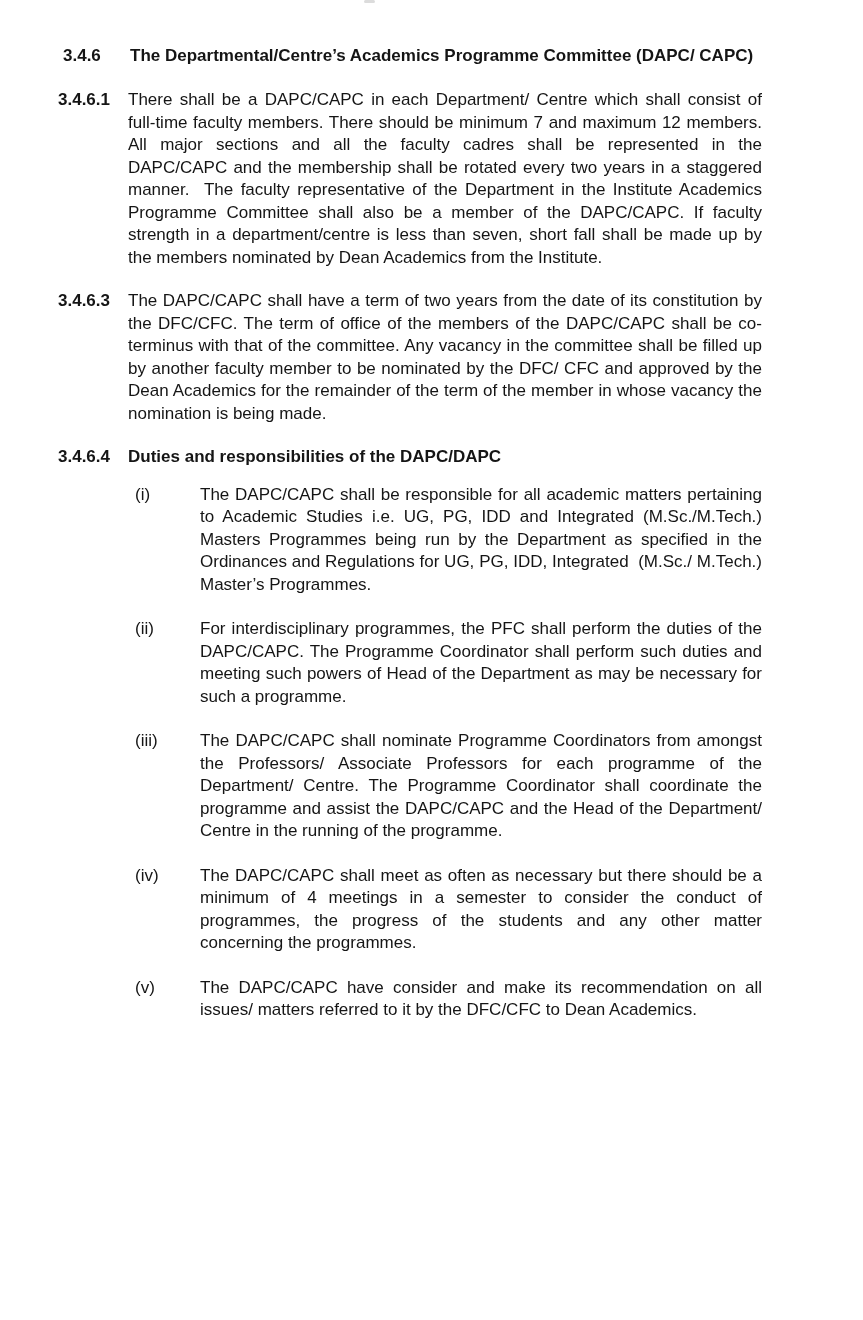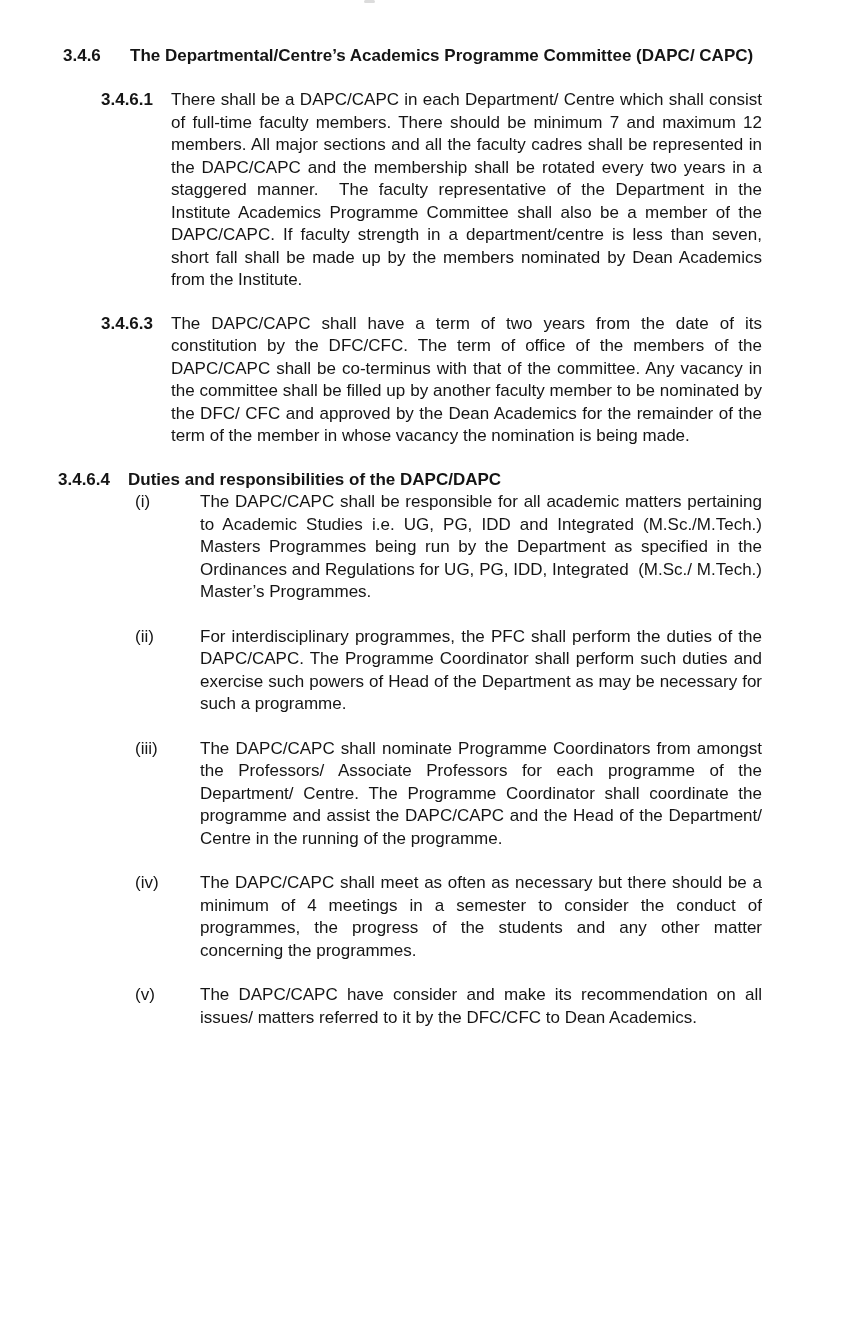--- a/index.html
+++ b/index.html
@@ -45,34 +45,33 @@
   }
   .heading-title {
     flex: 1;
     text-align: justify;
   }
   .clause {
     position: relative;
     padding-left: 71px;
     text-align: justify;
     margin-bottom: 21px;
-    margin-left: 43px;
   }
   .clause-number {
     position: absolute;
     left: 1px;
     top: 0;
     font-weight: bold;
     text-align: left;
   }
   .sub-heading {
     position: relative;
     padding-left: 71px;
     font-weight: bold;
-    margin-bottom: 0;
+    margin-bottom: 15px;
     text-align: left;
   }
   .duty-list {
     margin: 0;
     padding: 0;
   }
   .duty {
     position: relative;
     padding-left: 143px;
     text-align: justify;
@@ -114,21 +113,21 @@
 
   <div class="duty-list">
 
     <div class="duty">
       <span class="duty-marker">(i)</span>
       <span class="duty-text">The DAPC/CAPC shall be responsible for all academic matters pertaining to Academic Studies i.e. UG, PG, IDD and Integrated (M.Sc./M.Tech.) Masters Programmes being run by the Department as specified in the Ordinances and Regulations for UG, PG, IDD, Integrated&nbsp; (M.Sc./ M.Tech.) Master’s Programmes.</span>
     </div>
 
     <div class="duty">
       <span class="duty-marker">(ii)</span>
-      <span class="duty-text">For interdisciplinary programmes, the PFC shall perform the duties of the DAPC/CAPC. The Programme Coordinator shall perform such duties and exercise such powers of Head of the Department as may be necessary for such a programme.</span>
+      <span class="duty-text">For interdisciplinary programmes, the PFC shall perform the duties of the DAPC/CAPC. The Programme Coordinator shall perform such duties and meeting such powers of Head of the Department as may be necessary for such a programme.</span>
     </div>
 
     <div class="duty">
       <span class="duty-marker">(iii)</span>
       <span class="duty-text">The DAPC/CAPC shall nominate Programme Coordinators from amongst the Professors/ Associate Professors for each programme of the Department/ Centre. The Programme Coordinator shall coordinate the programme and assist the DAPC/CAPC and the Head of the Department/ Centre in the running of the programme.</span>
     </div>
 
     <div class="duty">
       <span class="duty-marker">(iv)</span>
       <span class="duty-text">The DAPC/CAPC shall meet as often as necessary but there should be a minimum of 4 meetings in a semester to consider the conduct of programmes, the progress of the students and any other matter concerning the programmes.</span>

